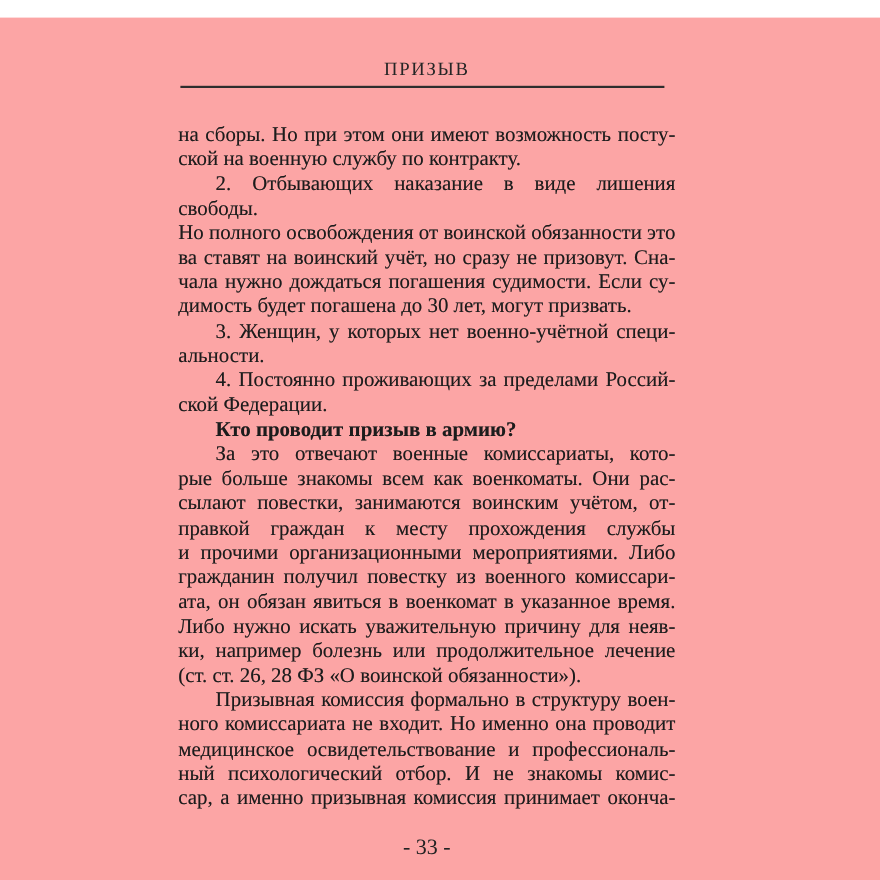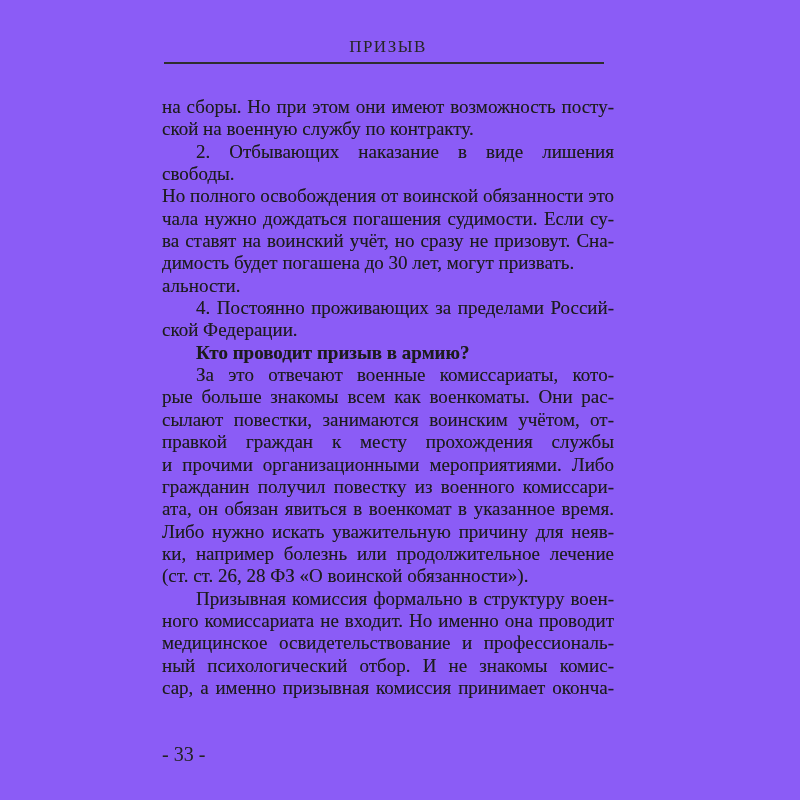--- a/index.html
+++ b/index.html
@@ -11,21 +11,22 @@
     height: 800px;
     background: #ffffff;
     font-family: "Liberation Serif", "DejaVu Serif", serif;
     color: #1f1f1f;
     position: relative;
     overflow: hidden;
   }
   .scan-page {
     position: absolute;
     inset: 0;
-    background: #8b5cf6;
+    background: #fca5a5;
+    margin-top: 16px;
   }
   .running-head {
     position: absolute;
     top: 37px;
     left: 162px;
     width: 452px;
     text-align: center;
     font-size: 17px;
     letter-spacing: 1.5px;
     color: #262626;
@@ -61,41 +62,43 @@
     text-indent: 34px;
   }
   .line.heading {
     font-weight: bold;
   }
   .page-footer {
     position: absolute;
     top: 743px;
     left: 162px;
     width: 452px;
+    text-align: center;
     font-size: 20px;
     color: #222222;
   }
 </style>
 </head>
 <body>
 
 <div class="scan-page">
 
   <div class="running-head">ПРИЗЫВ</div>
 
   <hr class="head-rule">
 
   <div class="text-block">
       <div class="line">на сборы. Но при этом они имеют возможность посту-</div>
       <div class="line last">ской на военную службу по контракту.</div>
       <div class="line indent">2. Отбывающих наказание в виде лишения свободы.</div>
       <div class="line">Но полного освобождения от воинской обязанности это</div>
+      <div class="line">ва ставят на воинский учёт, но сразу не призовут. Сна-</div>
       <div class="line">чала нужно дождаться погашения судимости. Если су-</div>
-      <div class="line">ва ставят на воинский учёт, но сразу не призовут. Сна-</div>
       <div class="line last">димость будет погашена до 30 лет, могут призвать.</div>
+      <div class="line indent">3. Женщин, у которых нет военно-учётной специ-</div>
       <div class="line last">альности.</div>
       <div class="line indent">4. Постоянно проживающих за пределами Россий-</div>
       <div class="line last">ской Федерации.</div>
       <div class="line heading indent last">Кто проводит призыв в армию?</div>
       <div class="line indent">За это отвечают военные комиссариаты, кото-</div>
       <div class="line">рые больше знакомы всем как военкоматы. Они рас-</div>
       <div class="line">сылают повестки, занимаются воинским учётом, от-</div>
       <div class="line">правкой граждан к месту прохождения службы</div>
       <div class="line">и прочими организационными мероприятиями. Либо</div>
       <div class="line">гражданин получил повестку из военного комиссари-</div>

